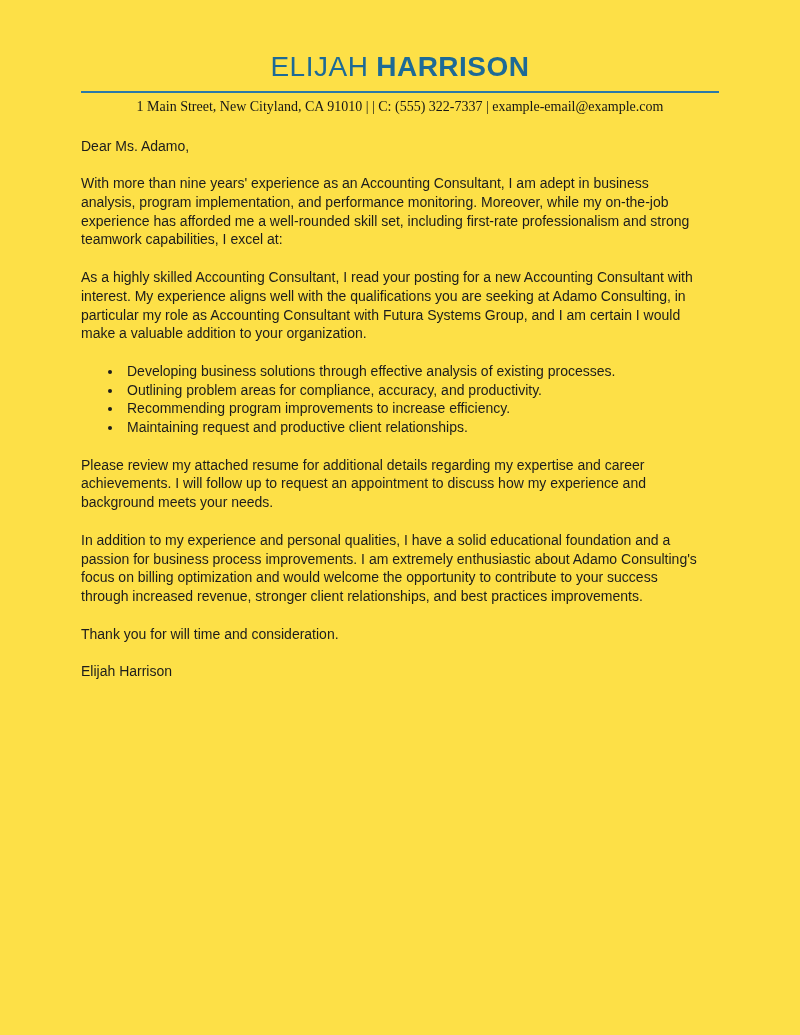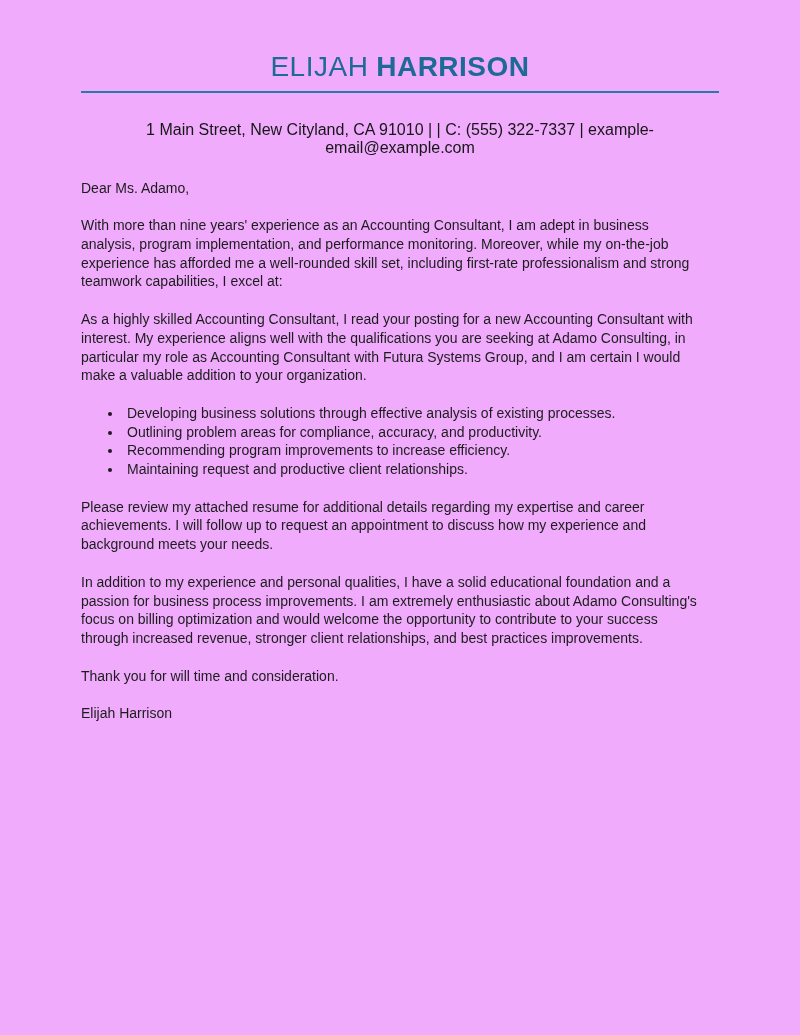--- a/index.html
+++ b/index.html
@@ -4,21 +4,21 @@
 <style>
   html, body {
     margin: 0;
     padding: 0;
     background: #ffffff;
   }
   .page {
     position: relative;
     width: 800px;
     height: 1035px;
-    background: #f0abfc;
+    background: #fde047;
     font-family: "Liberation Sans", sans-serif;
     color: #1c1c1c;
     box-sizing: border-box;
     overflow: hidden;
   }
   .content {
     padding: 50px 81px 0 81px;
   }
   .name {
     margin: 0;
@@ -30,24 +30,25 @@
     white-space: nowrap;
   }
   .name .first { font-weight: 400; }
   .name .last  { font-weight: 700; margin-left: 0.28em; }
   .rule {
     height: 0;
     border-top: 2px solid #2a7aa8;
     margin-top: 7px;
   }
   .contact {
-    margin-top: 28px;
+    margin-top: 6px;
     text-align: center;
-    font-size: 16px;
+    font-size: 14px;
     color: #161616;
+    font-family: Liberation Serif, serif;
   }
   .body {
     margin-top: 22px;
     font-size: 14px;
     line-height: 18.7px;
   }
   .body p { margin: 0 16px 19px 0; }
   .body ul {
     margin: 12px 0 19px 0;
     padding-left: 42px;

